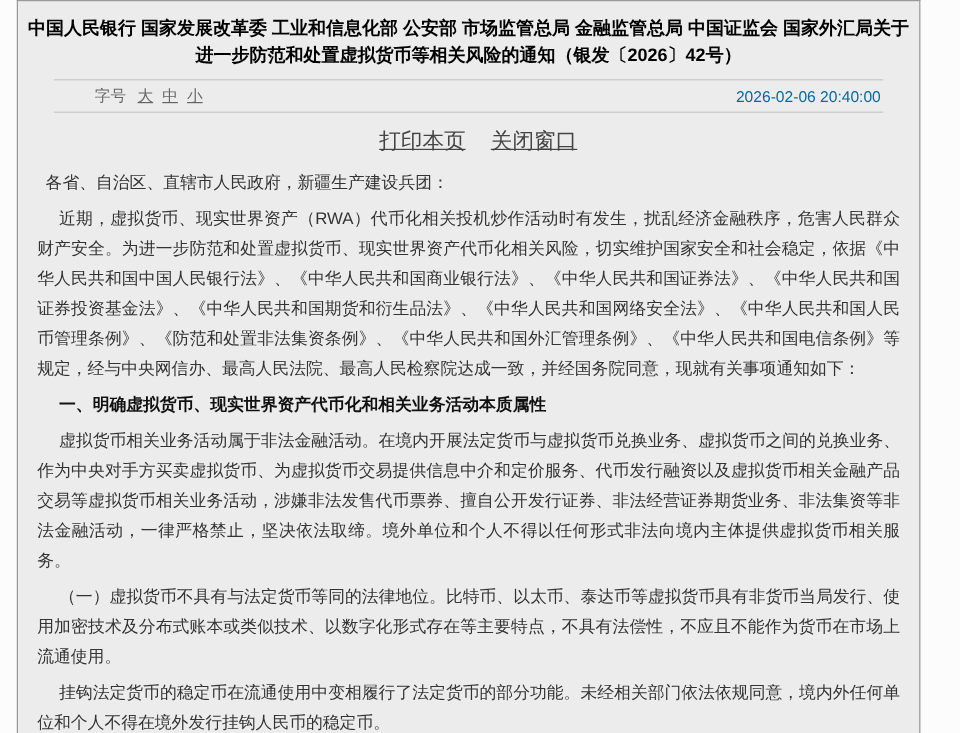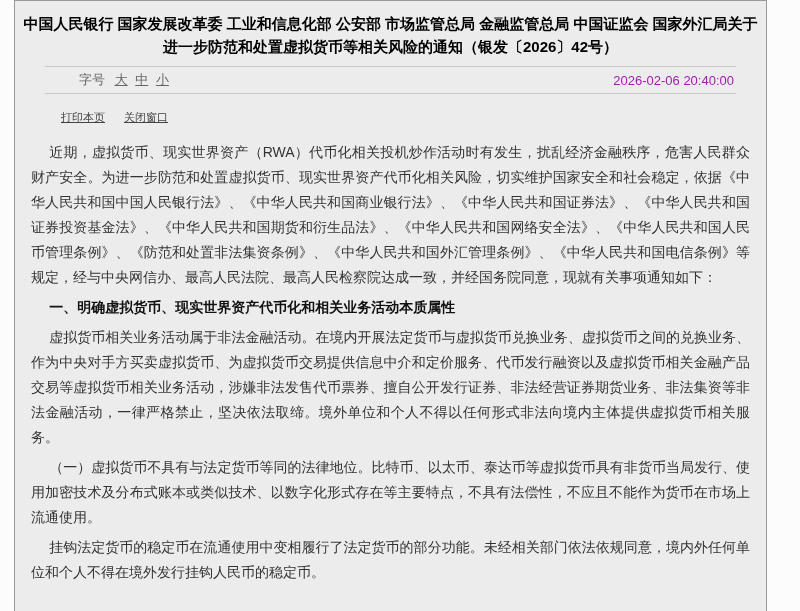--- a/index.html
+++ b/index.html
@@ -48,25 +48,25 @@
     font-size: 13px;
     color: #666;
   }
   .toolbar-left span { margin-right: 4px; margin-left: 32px; }
   .toolbar a {
     color: #666;
     text-decoration: underline;
     margin: 0 2px;
     cursor: pointer;
   }
-  .toolbar-right { color: #a21caf; margin-left: 15px; }
+  .toolbar-right { color: #0369a1; margin-left: 15px; }
   .actions {
-    text-align: left;
+    text-align: center;
     margin: 15px 30px 0;
-    font-size: 11px;
+    font-size: 18px;
     line-height: 16px;
   }
   .actions a {
     color: #444;
     text-decoration: underline;
     margin-left: 16px;
     cursor: pointer;
   }
   .content {
     padding: 10px 16px 14px;
@@ -106,20 +106,21 @@
     </div>
 
     <hr class="sep">
 
     <div class="actions">
       <a href="#">打印本页</a>
       <a href="#">关闭窗口</a>
     </div>
 
     <div class="content">
+      <p class="salutation">各省、自治区、直辖市人民政府，新疆生产建设兵团：</p>
       <p>近期，虚拟货币、现实世界资产（RWA）代币化相关投机炒作活动时有发生，扰乱经济金融秩序，危害人民群众财产安全。为进一步防范和处置虚拟货币、现实世界资产代币化相关风险，切实维护国家安全和社会稳定，依据《中华人民共和国中国人民银行法》、《中华人民共和国商业银行法》、《中华人民共和国证券法》、《中华人民共和国证券投资基金法》、《中华人民共和国期货和衍生品法》、《中华人民共和国网络安全法》、《中华人民共和国人民币管理条例》、《防范和处置非法集资条例》、《中华人民共和国外汇管理条例》、《中华人民共和国电信条例》等规定，经与中央网信办、最高人民法院、最高人民检察院达成一致，并经国务院同意，现就有关事项通知如下：</p>
       <p class="heading">一、明确虚拟货币、现实世界资产代币化和相关业务活动本质属性</p>
       <p>虚拟货币相关业务活动属于非法金融活动。在境内开展法定货币与虚拟货币兑换业务、虚拟货币之间的兑换业务、作为中央对手方买卖虚拟货币、为虚拟货币交易提供信息中介和定价服务、代币发行融资以及虚拟货币相关金融产品交易等虚拟货币相关业务活动，涉嫌非法发售代币票券、擅自公开发行证券、非法经营证券期货业务、非法集资等非法金融活动，一律严格禁止，坚决依法取缔。境外单位和个人不得以任何形式非法向境内主体提供虚拟货币相关服务。</p>
       <p>（一）虚拟货币不具有与法定货币等同的法律地位。比特币、以太币、泰达币等虚拟货币具有非货币当局发行、使用加密技术及分布式账本或类似技术、以数字化形式存在等主要特点，不具有法偿性，不应且不能作为货币在市场上流通使用。</p>
       <p>挂钩法定货币的稳定币在流通使用中变相履行了法定货币的部分功能。未经相关部门依法依规同意，境内外任何单位和个人不得在境外发行挂钩人民币的稳定币。</p>
 
     </div>
 
   </div>
 </div>

